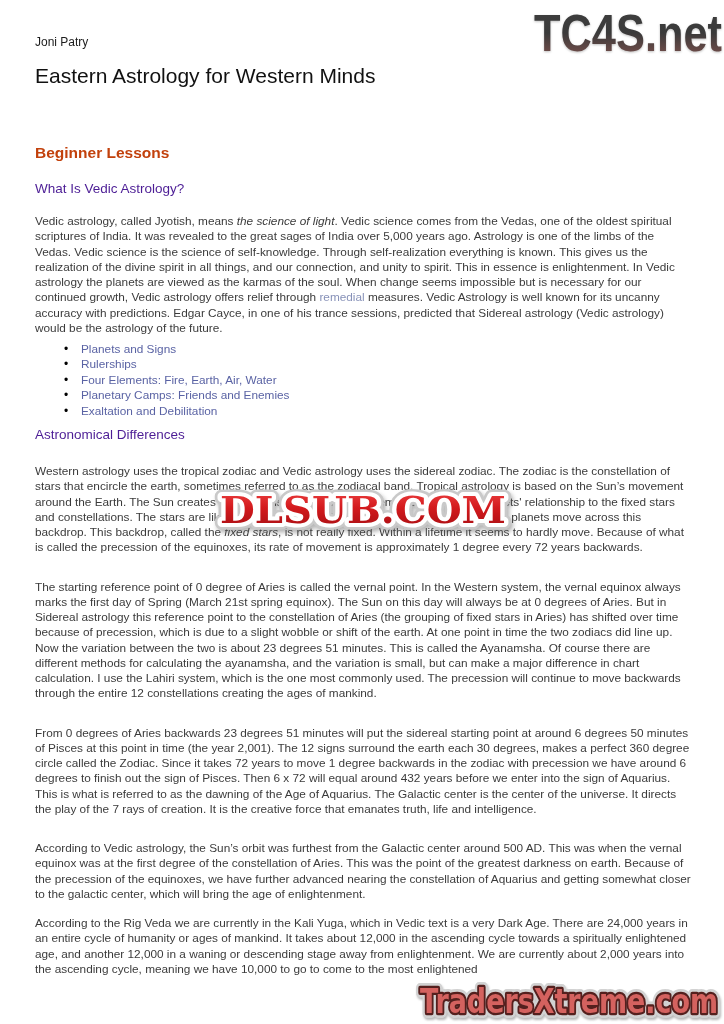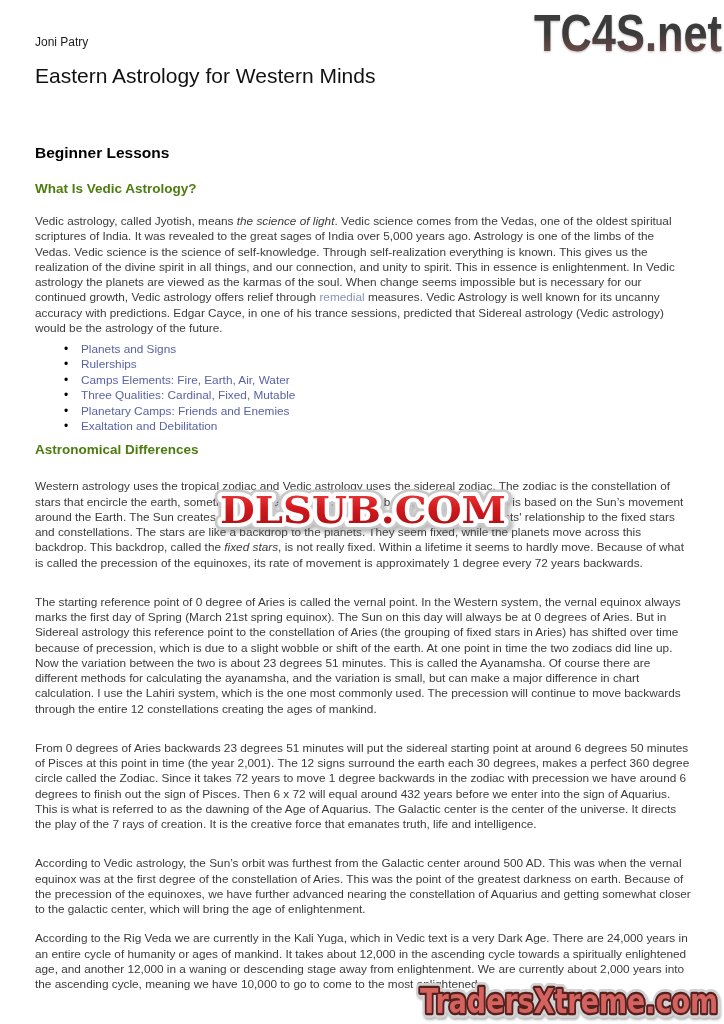--- a/index.html
+++ b/index.html
@@ -17,25 +17,25 @@
   .author{
     margin:35px 0 0 0;
     font-size:12px;line-height:15px;color:#1c1c1c;
   }
   .doc-title{
     margin:15px 0 0 0;
     font-size:21px;line-height:21px;font-weight:normal;color:#111111;
   }
   .h-main{
     margin:57px 0 0 0;
-    font-size:15.5px;line-height:19px;font-weight:bold;color:#000000;
+    font-size:15.5px;line-height:19px;font-weight:bold;color:#c2410c;
   }
   .h-sub{
     margin:18px 0 0 0;
-    font-size:13.5px;line-height:17px;font-weight:bold;color:#4d7c0f;
+    font-size:13.5px;line-height:17px;font-weight:normal;color:#4c1d95;
   }
   .body-p{
     margin:17px 0 0 0;
     font-size:11.8px;line-height:15.25px;color:#3b3b3b;
   }
   .body-p em{}
   .tight{margin-top:24px;}
   .after-head{margin-top:21px;}
   a.inline-link{color:#8791b8;text-decoration:none;cursor:pointer;}
   ul.lesson-list{
@@ -73,22 +73,21 @@
 
     <h2 class="h-main">Beginner Lessons</h2>
 
     <h3 class="h-sub">What Is Vedic Astrology?</h3>
 
     <p class="body-p"><span>Vedic astrology, called Jyotish, means </span><em>the science of light</em><span>. Vedic science comes from the Vedas, one of the oldest spiritual scriptures of India. It was revealed to the great sages of India over 5,000 years ago. Astrology is one of the limbs of the Vedas. Vedic science is the science of self-knowledge. Through self-realization everything is known. This gives us the realization of the divine spirit in all things, and our connection, and unity to spirit. This in essence is enlightenment. In Vedic astrology the planets are viewed as the karmas of the soul. When change seems impossible but is necessary for our continued growth, Vedic astrology offers relief through </span><a class="inline-link">remedial</a><span> measures. Vedic Astrology is well known for its uncanny accuracy with predictions. Edgar Cayce, in one of his trance sessions, predicted that Sidereal astrology (Vedic astrology) would be the astrology of the future.</span></p>
 
     <ul class="lesson-list">
       <li>Planets and Signs</li>
       <li>Rulerships</li>
-      <li>Camps Elements: Fire, Earth, Air, Water</li>
-      <li>Three Qualities: Cardinal, Fixed, Mutable</li>
+      <li>Four Elements: Fire, Earth, Air, Water</li>
       <li>Planetary Camps: Friends and Enemies</li>
       <li>Exaltation and Debilitation</li>
     </ul>
 
     <h3 class="h-sub" style="margin-top:7px">Astronomical Differences</h3>
 
     <p class="body-p after-head"><span>Western astrology uses the tropical zodiac and Vedic astrology uses the sidereal zodiac. The zodiac is the constellation of stars that encircle the earth, sometimes referred to as the zodiacal band. Tropical astrology is based on the Sun’s movement around the Earth. The Sun creates the seasons. The sidereal system is based on the planets' relationship to the fixed stars and constellations. The stars are like a backdrop to the planets. They seem fixed, while the planets move across this backdrop. This backdrop, called the </span><em>fixed stars</em><span>, is not really fixed. Within a lifetime it seems to hardly move. Because of what is called the precession of the equinoxes, its rate of movement is approximately 1 degree every 72 years backwards.</span></p>
 
     <p class="body-p tight">The starting reference point of 0 degree of Aries is called the vernal point. In the Western system, the vernal equinox always marks the first day of Spring (March 21st spring equinox). The Sun on this day will always be at 0 degrees of Aries. But in Sidereal astrology this reference point to the constellation of Aries (the grouping of fixed stars in Aries) has shifted over time because of precession, which is due to a slight wobble or shift of the earth. At one point in time the two zodiacs did line up. Now the variation between the two is about 23 degrees 51 minutes. This is called the Ayanamsha. Of course there are different methods for calculating the ayanamsha, and the variation is small, but can make a major difference in chart calculation. I use the Lahiri system, which is the one most commonly used. The precession will continue to move backwards through the entire 12 constellations creating the ages of mankind.</p>
 

